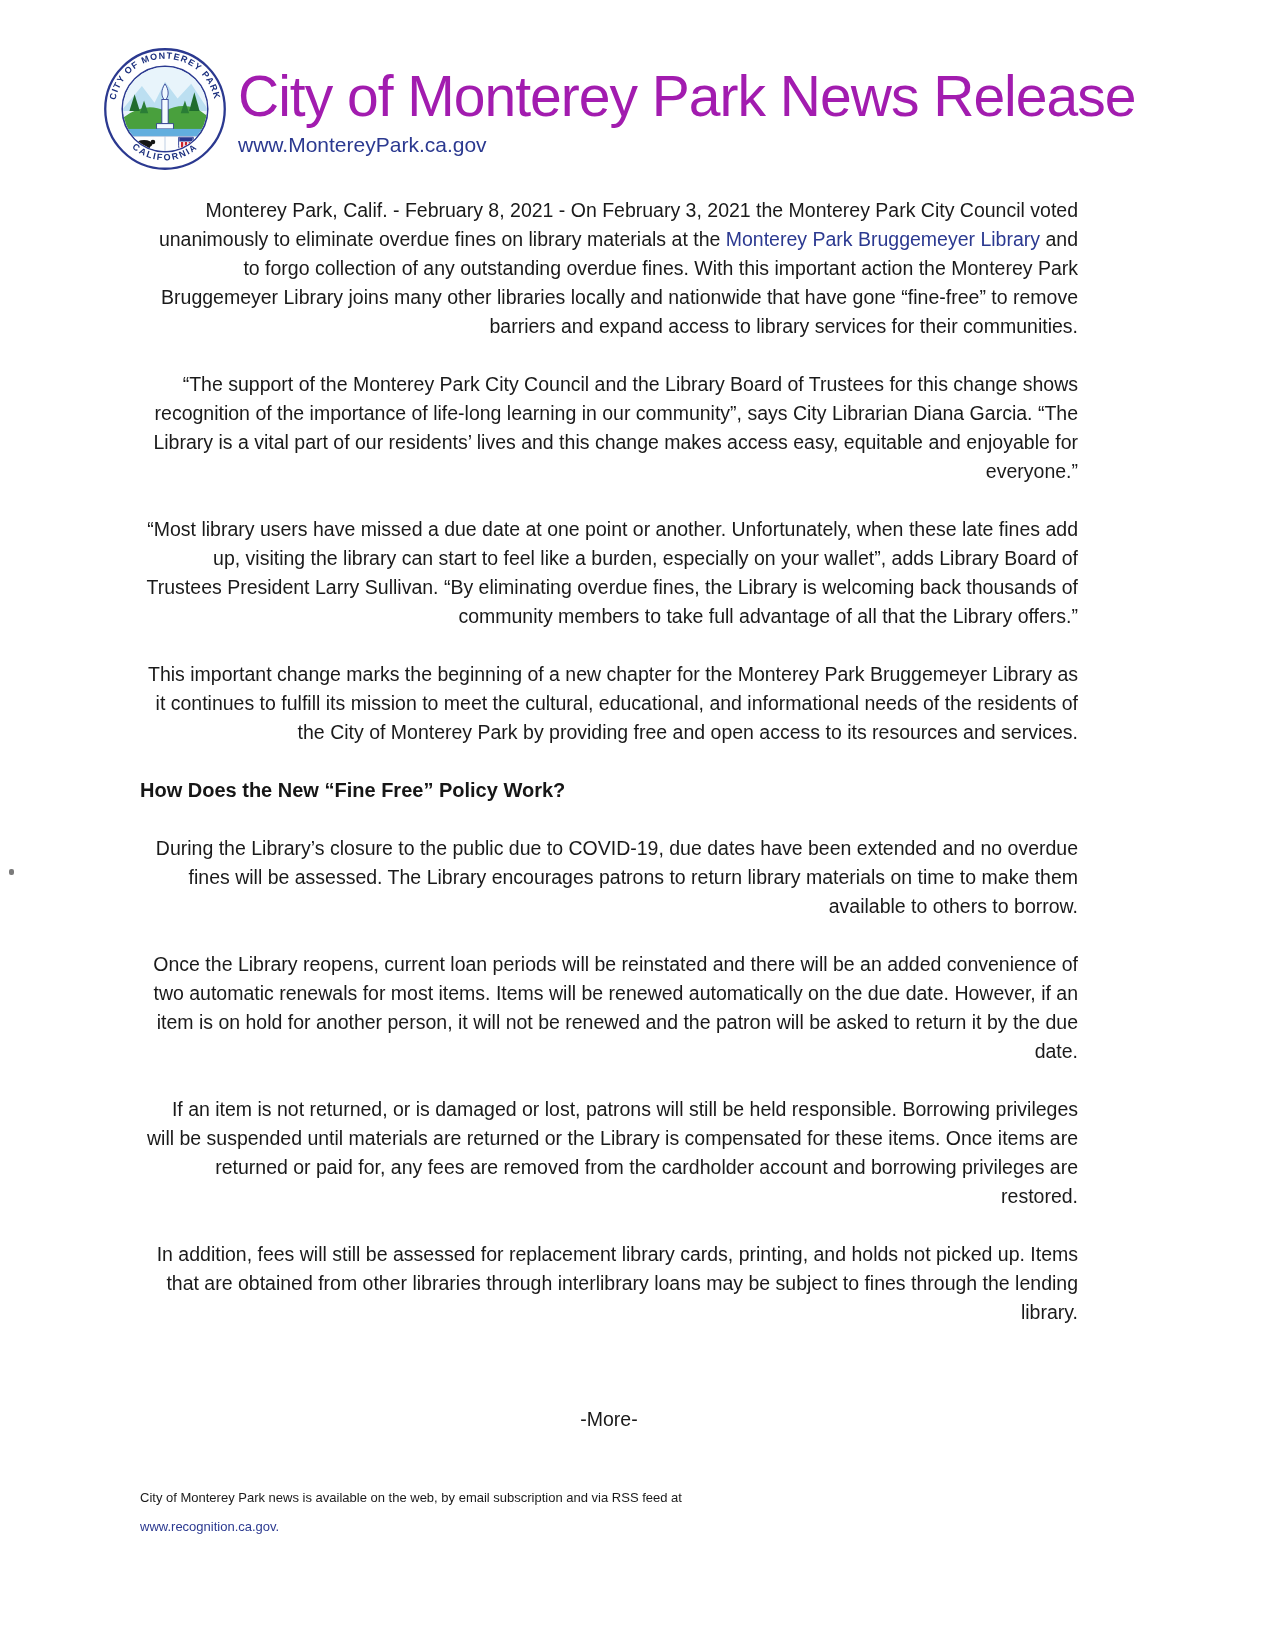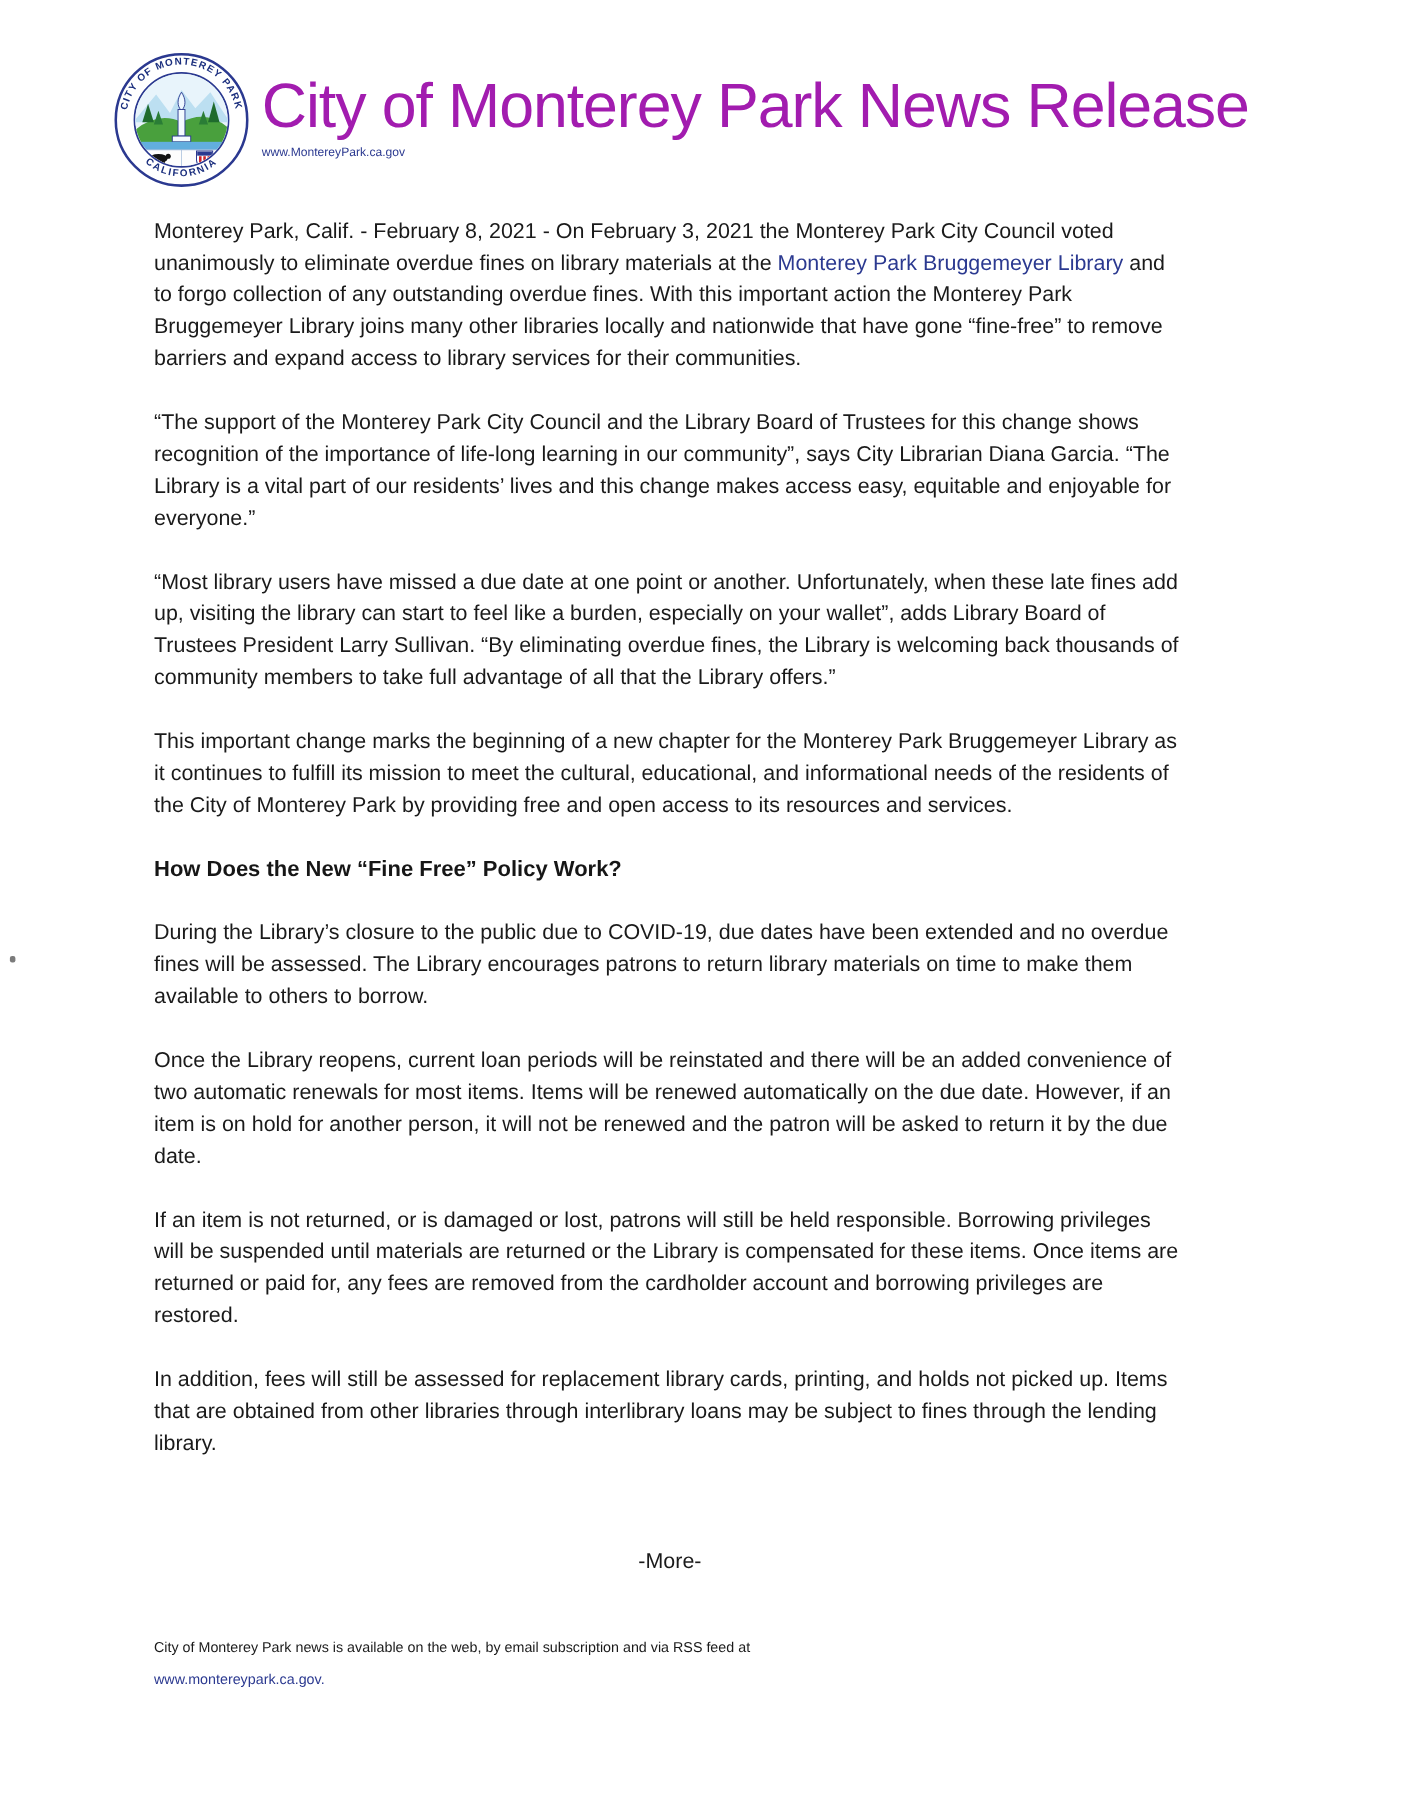--- a/index.html
+++ b/index.html
@@ -16,26 +16,26 @@
 
   
   .header { position: absolute; left: 102px; top: 44px; display: flex; align-items: flex-start; }
   .seal { width: 126px; height: 130px; flex: 0 0 auto; }
   .seal-text { font-family: "Liberation Sans", sans-serif; font-weight: bold; fill: #1b2f7e; }
   .header-text { margin-left: 10px; padding-top: 22px; }
   .header-text h1 {
     margin: 0; font-size: 57px; font-weight: 400; color: #a21caf;
     letter-spacing: -1px; line-height: 1.08; white-space: nowrap;
   }
-  .header-url { margin-top: 5px; font-size: 11px; color: #2B3990; text-decoration: none; display: inline-block; }
+  .header-url { margin-top: 5px; font-size: 21px; color: #2B3990; text-decoration: none; display: inline-block; }
 
   
   .content { position: absolute; left: 140px; top: 196px; width: 938px; }
   .headline { margin: 0 0 29px 0; font-size: 20px; font-weight: bold; color: #161616; line-height: 29px; }
-  .content p { margin: 0 0 29px 0; font-size: 19.5px; line-height: 29px; color: #1a1a1a; }
+  .content p { margin: 0 0 29px 0; font-size: 19.5px; line-height: 29px; color: #1a1a1a; text-align: right; }
   .subhead { margin: 0 0 29px 0; font-size: 20px; font-weight: bold; color: #161616; line-height: 29px; }
   .link { color: #2B3990; text-decoration: none; cursor: pointer; }
   .more { text-align: center; font-size: 19.5px; line-height: 29px; margin-top: 78px; color: #1a1a1a; }
 
   
   .footer { position: absolute; left: 140px; top: 1483px; width: 938px; font-size: 13px; line-height: 29px; }
   .footer .link { font-weight: 400; }
 
   
   .speck { position: absolute; left: 9px; top: 869px; width: 5px; height: 6px;
@@ -118,16 +118,16 @@
 
     <p>If an item is not returned, or is damaged or lost, patrons will still be held responsible. Borrowing privileges will be suspended until materials are returned or the Library is compensated for these items. Once items are returned or paid for, any fees are removed from the cardholder account and borrowing privileges are restored.</p>
 
     <p>In addition, fees will still be assessed for replacement library cards, printing, and holds not picked up. Items that are obtained from other libraries through interlibrary loans may be subject to fines through the lending library.</p>
 
     <div class="more">-More-</div>
   </main>
 
   <footer class="footer">
     <span>City of Monterey Park news is available on the web, by email subscription and via RSS feed at</span><br>
-    <a class="link">www.montereypark.ca.gov.</a>
+    <a class="link">www.recognition.ca.gov.</a>
   </footer>
 
 </div>
 
 </body></html>

